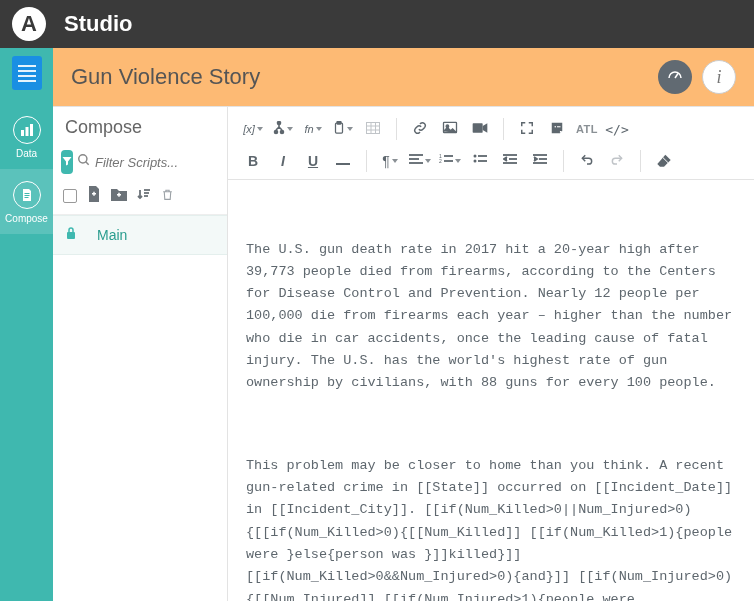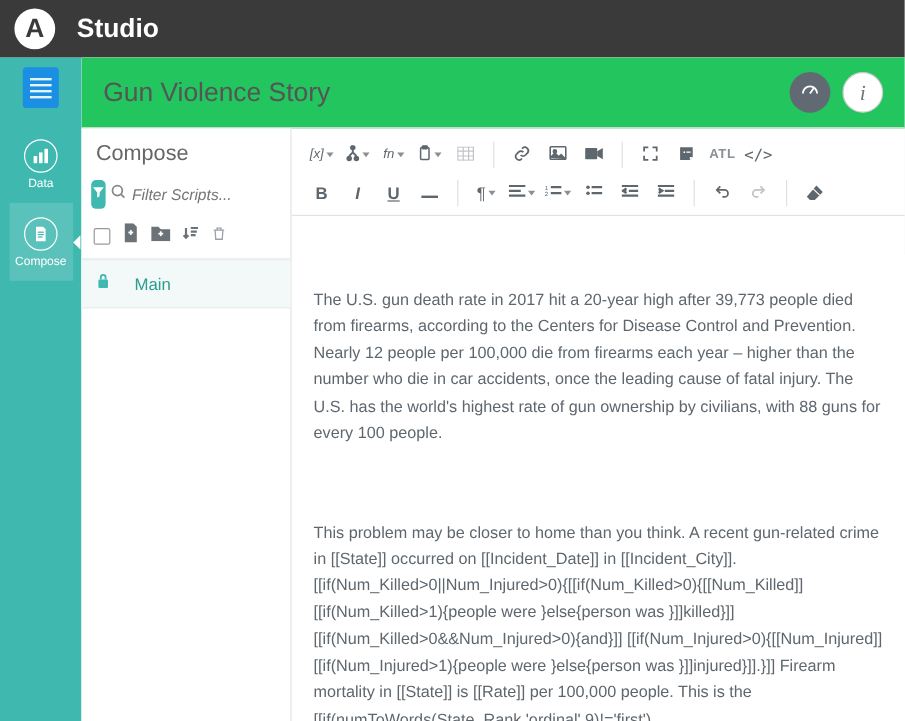--- a/index.html
+++ b/index.html
@@ -29,21 +29,21 @@
     font-weight: 600;
     font-size: 22px;
   }
   .topbar-title { font-size: 22px; font-weight: 700; }
   .main {
     flex: 1;
     display: flex;
     min-height: 0;
   }
   .sidebar {
-    width: 68px;
+    width: 53px;
     background: #3fb8af;
     display: flex;
     flex-direction: column;
     align-items: center;
     padding-top: 0;
   }
   .sidebar-item {
     width: 53px;
     display: flex;
     flex-direction: column;
@@ -83,21 +83,21 @@
     flex-direction: column;
     background: #fff;
     min-width: 0;
   }
   .page-header {
     display: flex;
     align-items: center;
     justify-content: space-between;
     padding: 12px 18px;
     border-bottom: 1px solid #e3e3e3;
-    background: #22c55e;
+    background: #fdba74;
   }
   .page-title { font-size: 22px; color: #555; font-weight: 400;}
   .header-actions { display: flex; align-items: center; gap: 10px; }
   .btn-preview {
     background: #1f9e8e;
     color: #fff;
     border: none;
     border-radius: 18px;
     height: 34px;
     padding: 0 18px;
@@ -176,21 +176,21 @@
   .tbtn.small-txt { font-size:11px; font-style:italic; }
   .tbtn.code-txt { font-family: monospace; font-size:13px; }
   .tbtn.bold { font-weight:700; }
   .tbtn.italic { font-style:italic; font-weight: 600;}
   .tbtn.under { text-decoration: underline; font-weight:600;}
   .tbtn.muted { color:#c0c4c8; }
   .dd::after { content:""; display:inline-block; margin-left:2px; border-left:3px solid transparent; border-right:3px solid transparent; border-top:4px solid #8a9095; vertical-align:middle;}
   .atl { font-size:11px; letter-spacing:0.5px; font-weight:600; color:#8a9095;}
   .editor-body {
     flex:1; overflow:auto; padding: 14px 18px;
-    font-family: Liberation Sans, sans-serif;
+    font-family: Liberation Mono, monospace;
     font-size: 13.5px; line-height: 1.65;
     color: #5e676e;
     white-space: pre-wrap;
     word-break: break-word;
   }
   .editor-body p { margin-bottom: 16px; }
 </style>
 </head>
 <body>
 

